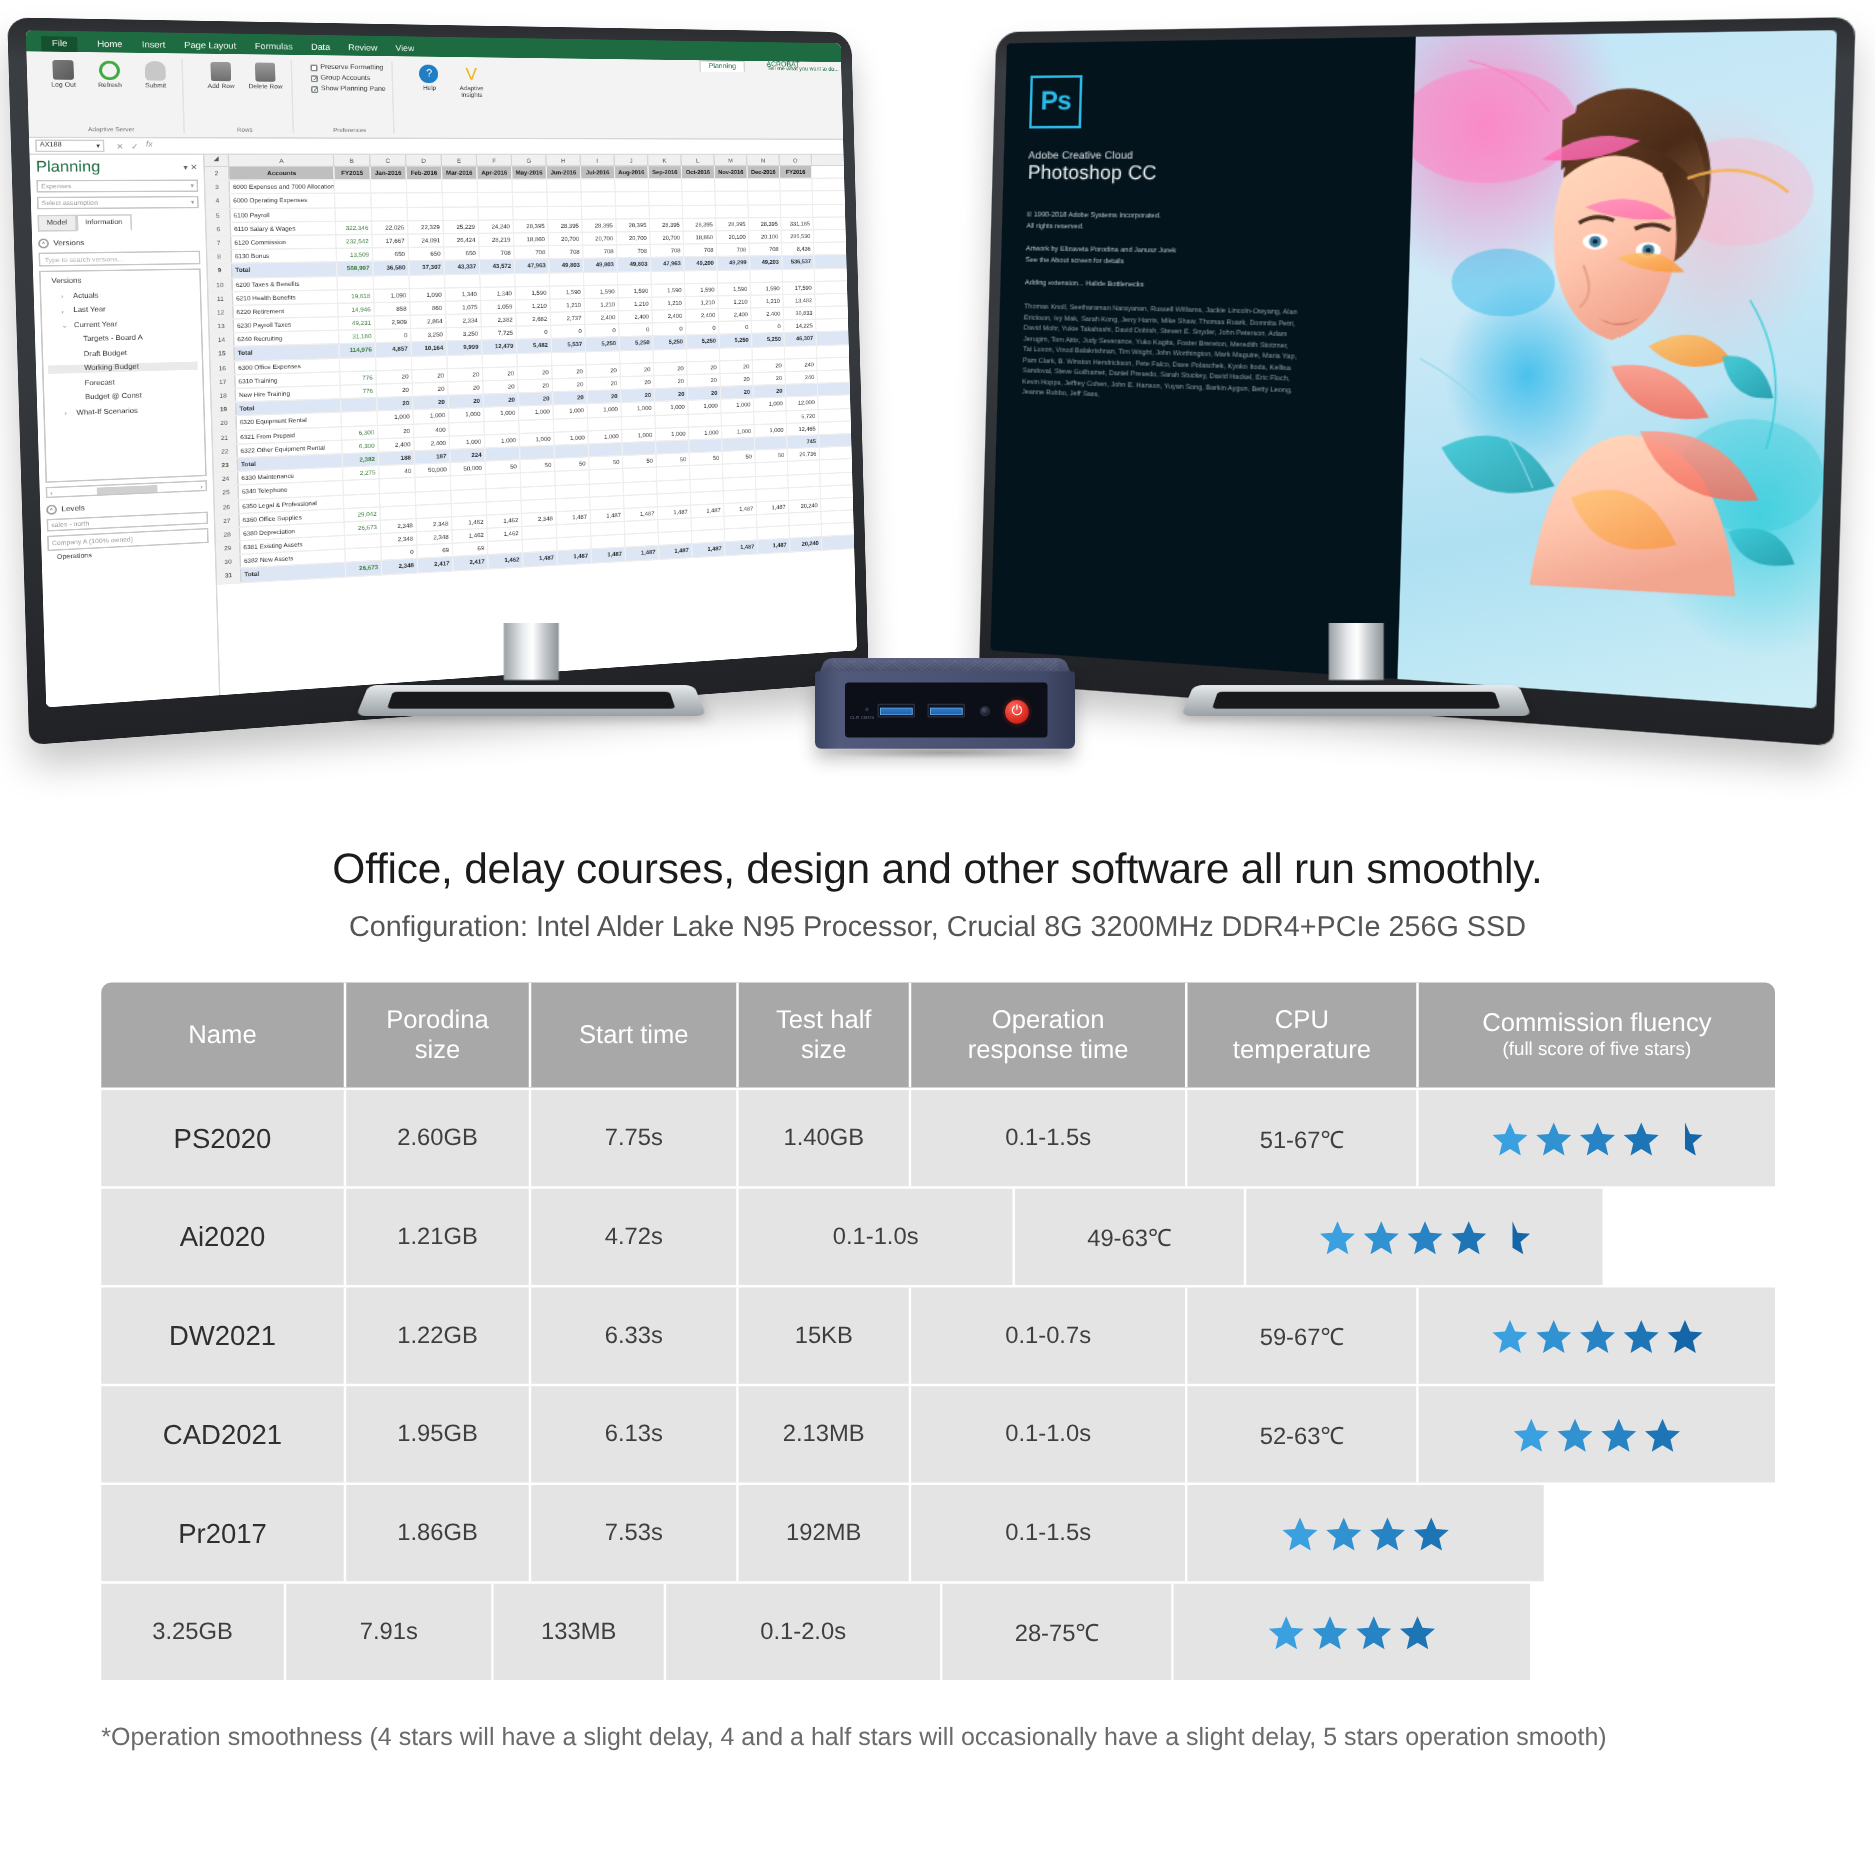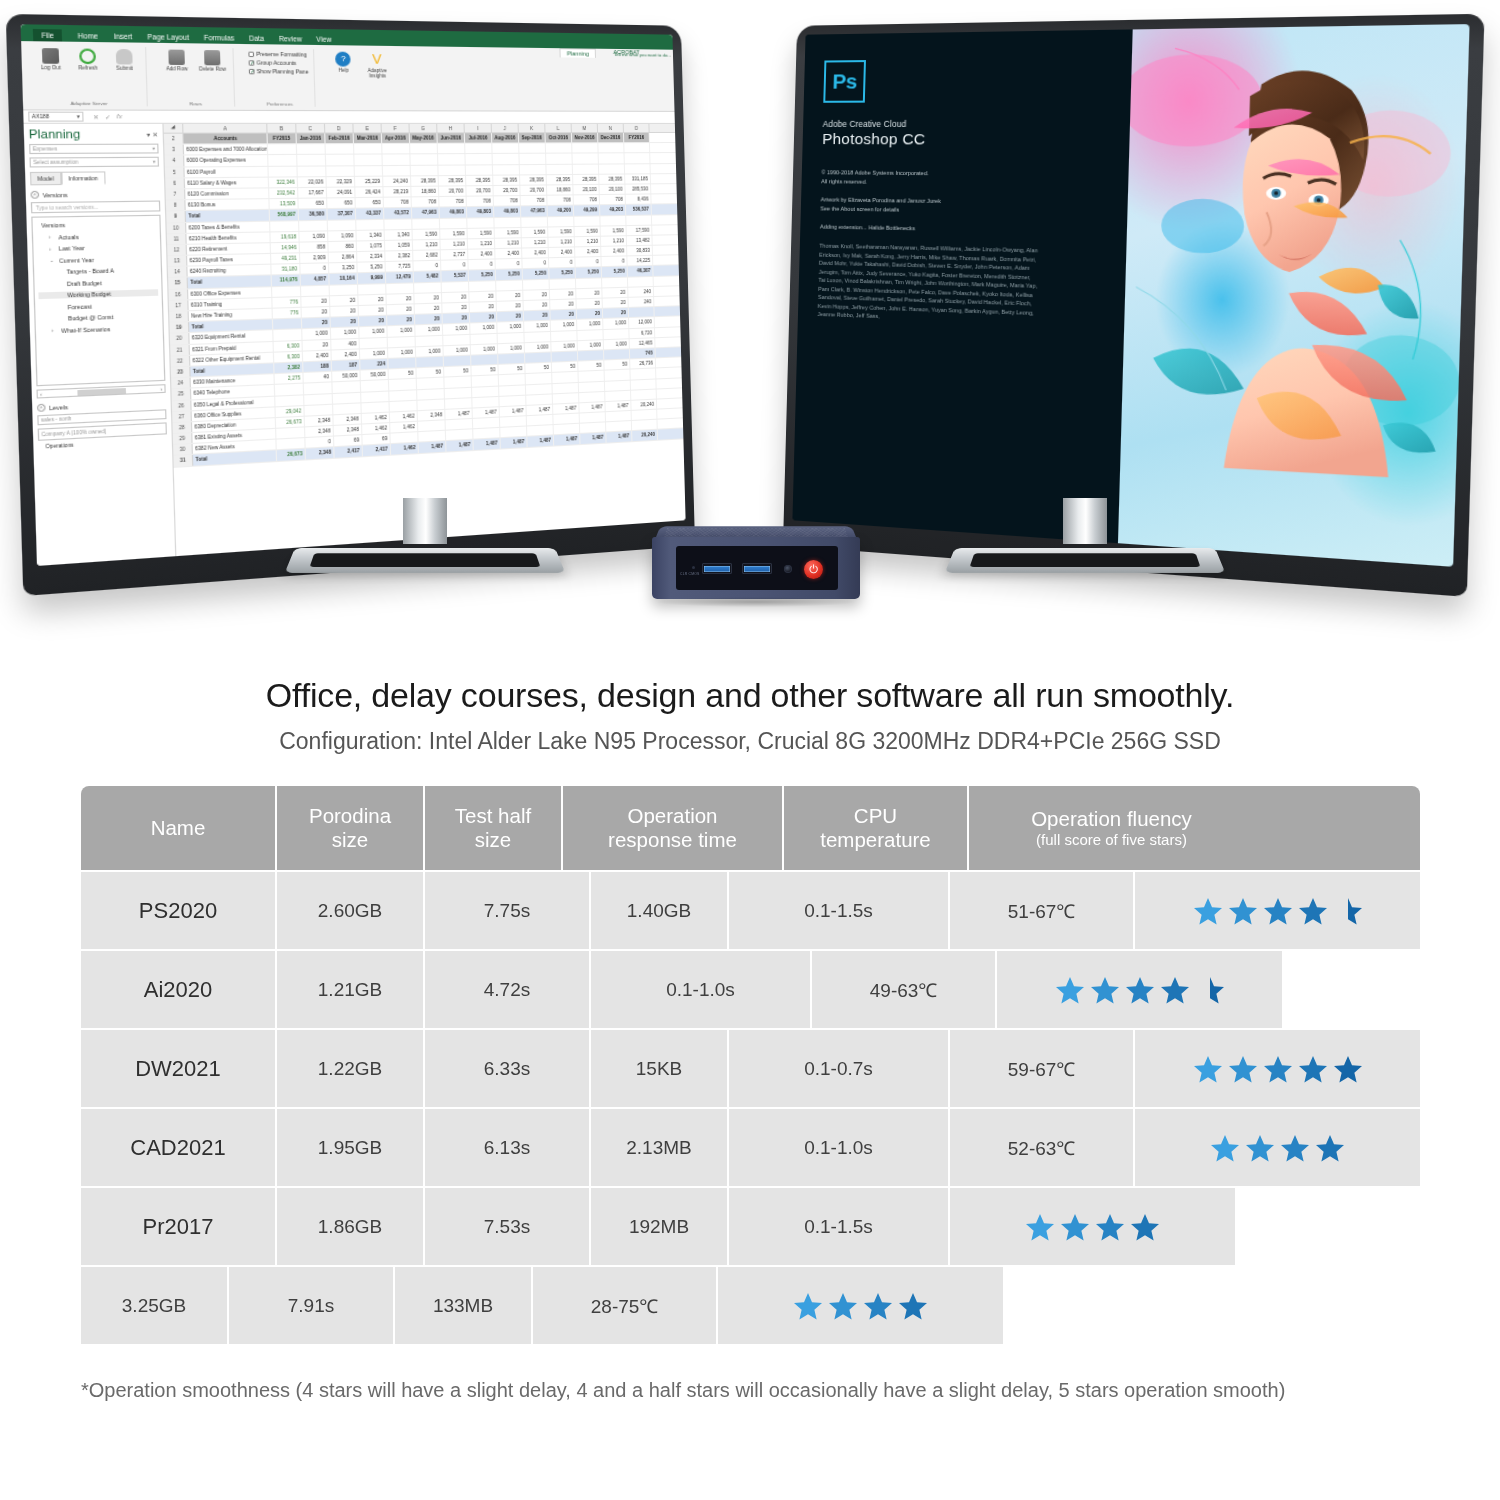--- a/index.html
+++ b/index.html
@@ -1139,34 +1139,37 @@
 
   <div id="tbl">
     <div class="t-head" id="thead">
         <div class="th c0">
           <span>Name</span>
         </div>
         <div class="th c1">
           <span>Porodina</span>
           <span class="">size</span>
         </div>
+        <div class="th c2">
+          <span>Start time</span>
+        </div>
         <div class="th c3">
           <span>Test half</span>
           <span class="">size</span>
         </div>
         <div class="th c4">
           <span>Operation</span>
           <span class="">response time</span>
         </div>
         <div class="th c5">
           <span>CPU</span>
           <span class="">temperature</span>
         </div>
         <div class="th c6">
-          <span>Operation fluency</span>
+          <span>Commission fluency</span>
           <span class="sub">(full score of five stars)</span>
         </div>
       </div>
     <div id="tbody">
         <div class="t-row">
           <div class="td c0 name">PS2020</div>
           <div class="td c1">2.60GB</div>
           <div class="td c2">7.75s</div>
           <div class="td c3">1.40GB</div>
           <div class="td c4">0.1-1.5s</div>
@@ -1288,20 +1291,21 @@
               <svg class="star" viewBox="0 0 24 24">
                 <path d="M12 1.6 L15.2 8.9 L23.2 9.6 L17.1 14.9 L18.9 22.7 L12 18.5 L5.1 22.7 L6.9 14.9 L0.8 9.6 L8.8 8.9 Z" fill="#1e75b6"></path>
               </svg>
             </div>
           </div>
         </div>
         <div class="t-row">
           <div class="td c1">3.25GB</div>
           <div class="td c2">7.91s</div>
           <div class="td c3">133MB</div>
+          <div class="td c4">0.1-2.0s</div>
           <div class="td c5">28-75℃</div>
           <div class="td c6">
             <div class="stars">
               <svg class="star" viewBox="0 0 24 24">
                 <path d="M12 1.6 L15.2 8.9 L23.2 9.6 L17.1 14.9 L18.9 22.7 L12 18.5 L5.1 22.7 L6.9 14.9 L0.8 9.6 L8.8 8.9 Z" fill="#3aa0e0"></path>
               </svg>
               <svg class="star" viewBox="0 0 24 24">
                 <path d="M12 1.6 L15.2 8.9 L23.2 9.6 L17.1 14.9 L18.9 22.7 L12 18.5 L5.1 22.7 L6.9 14.9 L0.8 9.6 L8.8 8.9 Z" fill="#3192d2"></path>
               </svg>
               <svg class="star" viewBox="0 0 24 24">

